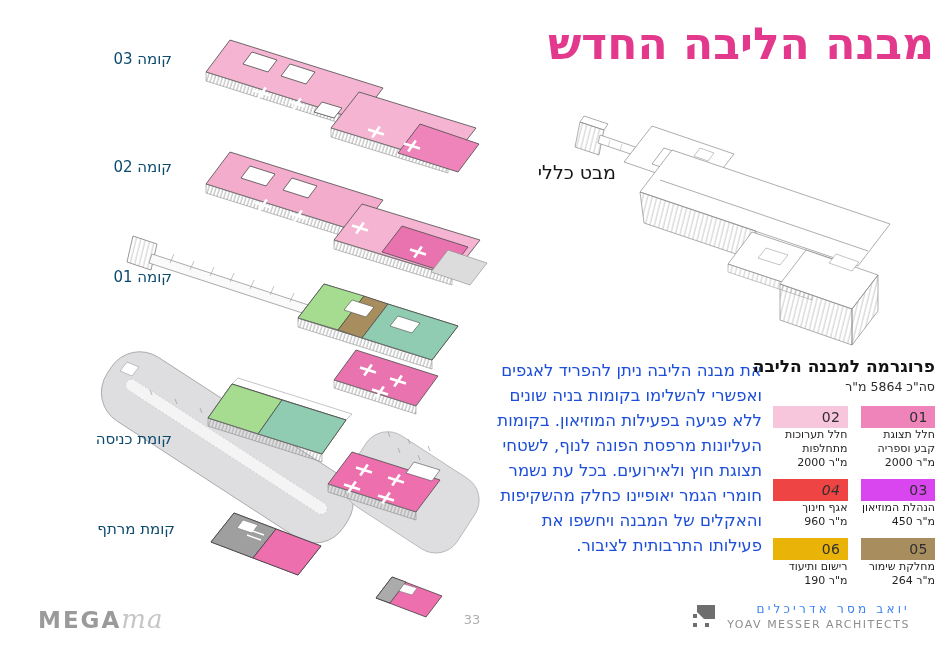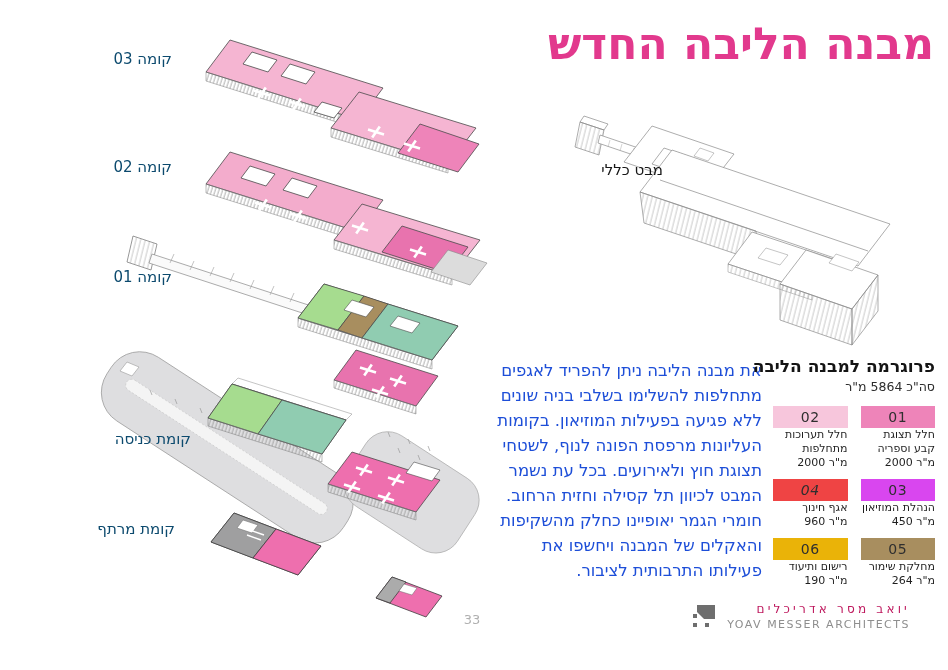--- a/index.html
+++ b/index.html
@@ -10,48 +10,48 @@
 
   
   #drawings{position:absolute;inset:0;width:948px;height:670px;}
 
   
   .main-title{top:20px;right:14px;font-size:44px;font-weight:700;color:#e2398d;
               direction:rtl;text-align:right;line-height:1.1;letter-spacing:0;}
 
   
   .floor-label{font-size:15px;color:#0c4a6e;direction:ltr;text-align:right;white-space:nowrap;}
-  .general-view-label{font-size:15px;color:#161616;direction:rtl;text-align:right;white-space:nowrap;margin-left:47px;}
+  .general-view-label{font-size:19px;color:#161616;direction:rtl;text-align:right;white-space:nowrap;}
 
   
   .description{top:358px;right:186px;width:282px;direction:rtl;text-align:right;color:#1d4ed8;}
   .description .dline{font-size:16.5px;line-height:25px;white-space:nowrap;}
 
   
   .legend{top:356px;right:13px;width:162px;}
   .legend-title{font-size:17px;font-weight:700;color:#141414;direction:rtl;text-align:right;white-space:nowrap;}
   .legend-total{font-size:12.5px;color:#2d2d2d;direction:rtl;text-align:right;margin-top:3px;white-space:nowrap;}
   .legend-grid{margin-top:12px;display:grid;grid-template-columns:1fr 1fr;column-gap:13px;row-gap:9px;direction:rtl;}
   .legend-item{direction:rtl;}
-  .swatch{height:22px;display:flex;align-items:center;justify-content:center;
+  .swatch{height:22px;display:flex;align-items:center;justify-content:flex-end;
           direction:ltr;padding:0 7px;box-sizing:border-box;
           font-size:14px;color:#2f2f2f;font-weight:400;letter-spacing:.5px;}
   .pline{font-size:11px;line-height:14px;color:#1f1f1f;text-align:right;direction:rtl;white-space:nowrap;}
   .pline:first-of-type{margin-top:3px;}
   .parea{font-size:11px;line-height:14px;color:#1f1f1f;text-align:right;direction:ltr;white-space:nowrap;}
 
   
   .brand{left:38px;top:604px;white-space:nowrap;}
   .brand-bold{font-size:23px;font-weight:700;color:#9a9a9a;letter-spacing:2px;}
   .brand-italic{font-family:"DejaVu Serif","Liberation Serif",serif;font-style:italic;
                 font-size:26px;color:#c6c6c6;letter-spacing:1px;}
   .page-number{left:458px;top:612px;width:28px;text-align:center;font-size:13px;color:#b0b0b0;}
   .architects{right:38px;top:602px;display:flex;align-items:center;gap:9px;}
   .architects-text{display:flex;flex-direction:column;align-items:flex-end;}
-  .architects-he{font-size:12px;letter-spacing:3.2px;color:#be185d;direction:rtl;white-space:nowrap;}
+  .architects-he{font-size:12px;letter-spacing:3.2px;color:#3b82f6;direction:rtl;white-space:nowrap;}
   .architects-en{font-size:11px;letter-spacing:1.5px;color:#8e8e8e;margin-top:2px;white-space:nowrap;}
 </style>
 </head>
 <body>
 
 <div class="page">
 
   <svg id="drawings" viewBox="0 0 948 670" xmlns="http://www.w3.org/2000/svg">
     <defs>
       <pattern id="ph" width="3.5" height="3.5" patternUnits="userSpaceOnUse" patternTransform="rotate(18)">
@@ -169,32 +169,31 @@
       <polygon points="836,254 829,263 852,271 859,262" fill="#ffffff" stroke-width="0.5"></polygon>
       <polygon points="700,148 694,156 708,161 714,153" fill="#ffffff" stroke-width="0.5"></polygon>
     </g>
   </svg>
 
   <h1 class="abs main-title" style="margin:0;">מבנה הליבה החדש</h1>
 
   <div class="abs floor-label" style="left:105px;top:50px;width:67px;">קומה 03</div>
   <div class="abs floor-label" style="left:105px;top:158px;width:67px;">קומה 02</div>
   <div class="abs floor-label" style="left:105px;top:268px;width:67px;">קומה 01</div>
-  <div class="abs floor-label" style="left:111px;top:430px;width:80px;">קומת כניסה</div>
+  <div class="abs floor-label" style="left:92px;top:430px;width:80px;">קומת כניסה</div>
   <div class="abs floor-label" style="left:95px;top:520px;width:80px;">קומת מרתף</div>
 
   <div class="abs general-view-label" style="left:558px;top:161px;width:58px;">מבט כללי</div>
 
   <div class="abs description">
     <div class="dline">את מבנה הליבה ניתן להפריד לאגפים</div>
-    <div class="dline">מתחלפות להשלימו בשלבי בניה שונים</div>
+    <div class="dline">ואפשרי להשלימו בקומות בניה שונים</div>
     <div class="dline">ללא פגיעה בפעילות המוזיאון. בקומות</div>
     <div class="dline">העליונות מרפסת הפונה לנוף, לשטחי</div>
     <div class="dline">תצוגת חוץ ולאירועים. בכל עת נשמר</div>
-    <div class="dline">המבט לכיוון תל קסילה וחזית הרחוב.</div>
     <div class="dline">חומרי הגמר יאופיינו כחלק מהשקיפות</div>
     <div class="dline">והאקלים של המבנה ויחשפו את</div>
     <div class="dline">פעילותו התרבותית לציבור.</div>
   </div>
 
   <div class="abs legend">
     <div class="legend-title">פרוגרמה למבנה הליבה</div>
     <div class="legend-total">סה"כ 5864 מ"ר</div>
     <div class="legend-grid">
 
@@ -244,20 +243,23 @@
         <div class="swatch" style="background-color: #eab308;">
             <span>06</span>
           </div>
         <div class="pline">רישום ותיעוד</div>
         <div class="parea">190 מ"ר</div>
       </div>
 
     </div>
   </div>
 
+  <div class="abs brand">
+    <span class="brand-bold">MEGA</span><span class="brand-italic">ma</span>
+  </div>
 
   <div class="abs page-number">33</div>
 
   <div class="abs architects">
     <svg width="26" height="26" viewBox="0 0 26 26">
       <path d="M5,1 H23 V15 H12 L5,8 Z" fill="#6e6e6e"></path>
       <rect x="1" y="10" width="4" height="4" fill="#6e6e6e"></rect>
       <rect x="1" y="19" width="4" height="4" fill="#6e6e6e"></rect>
       <rect x="13" y="19" width="4" height="4" fill="#6e6e6e"></rect>
     </svg>

